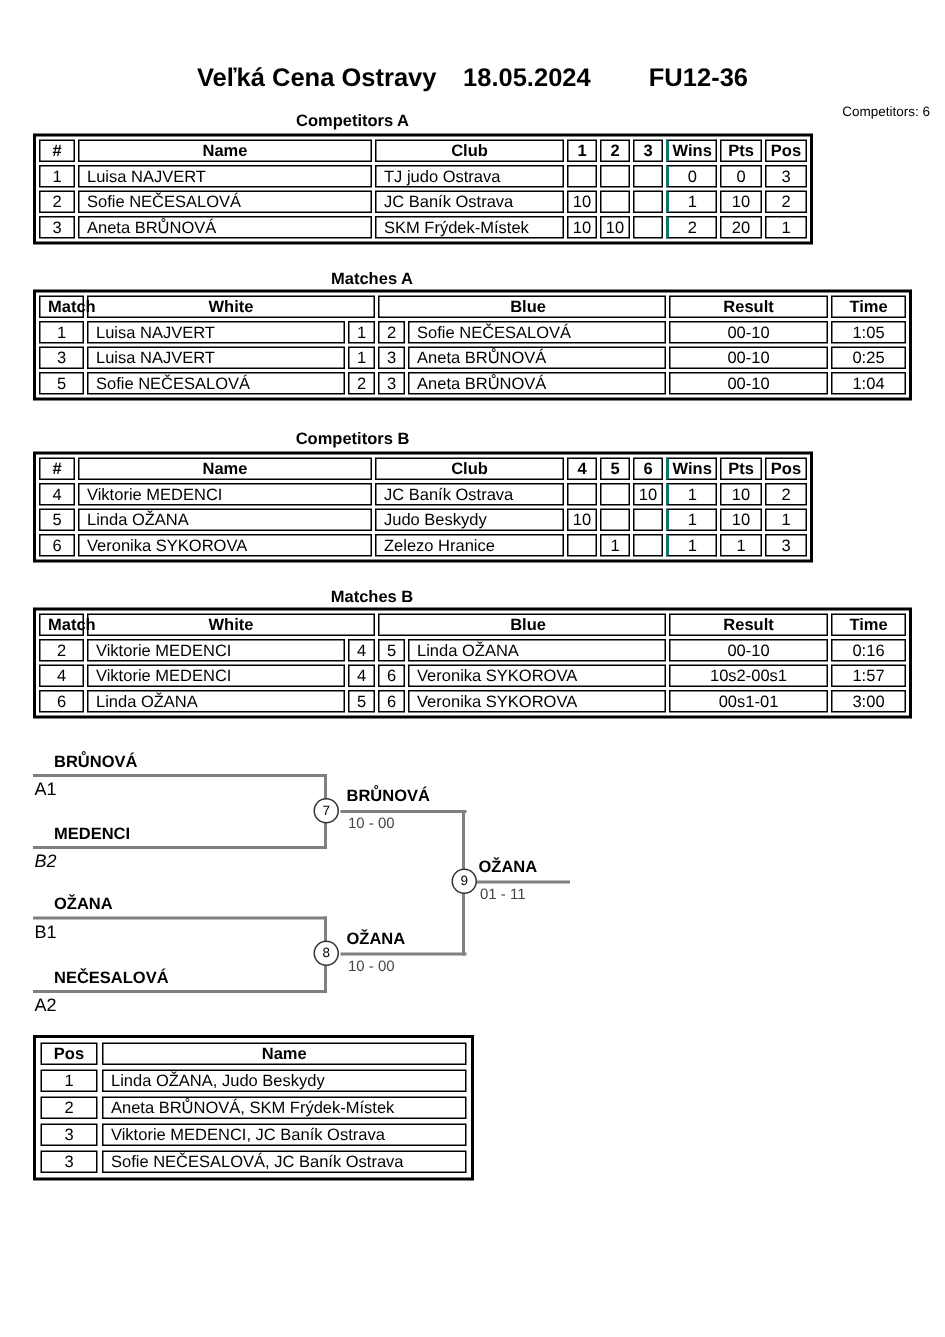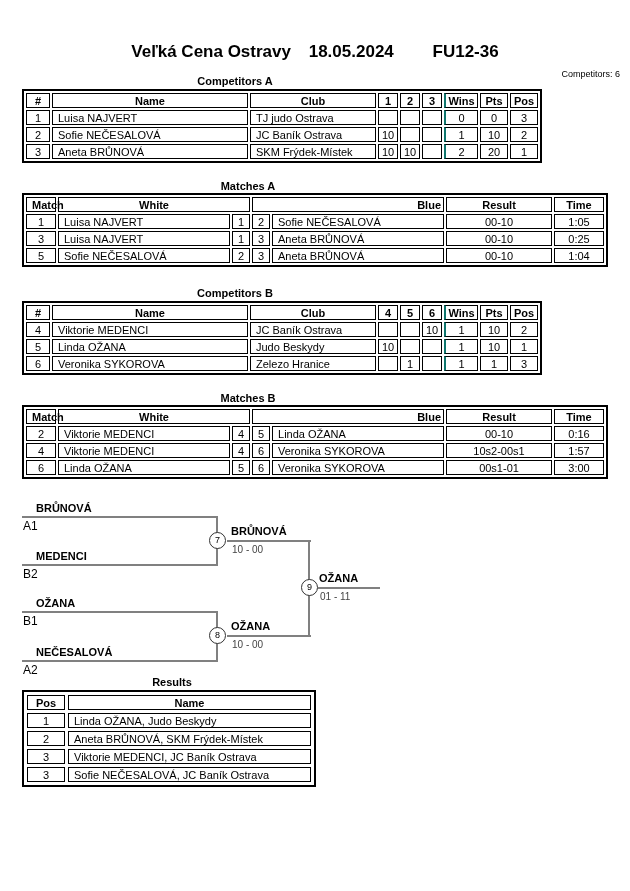--- a/index.html
+++ b/index.html
@@ -29,21 +29,21 @@
   td.al, th.al { text-align: left; padding-left: 5px; }
   .thick { border-left: 2px solid #0f766e; }
   th.over { overflow: visible; }
 
   #tbl-comp-a  { top: 89px;  width: 520px; }
   #tbl-match-a { top: 193px; width: 586px; }
   #tbl-comp-b  { top: 301px; width: 520px; }
   #tbl-match-b { top: 405px; width: 586px; }
   #tbl-results { top: 690px; width: 294px; border-spacing: 3px; }
 
-  th.blue-h { text-align: right; padding-left: 10px; }
+  th.blue-h { text-align: center; padding-left: 10px; }
 
   
   .bracket { position: absolute; top: 500px; left: 0; width: 630px; height: 180px; }
   .bracket .hline { position: absolute; height: 2px; background: #808080; }
   .bracket .vline { position: absolute; width: 2px; background: #808080; }
   .bracket .bname { position: absolute; font-size: 11px; font-weight: bold; white-space: nowrap; }
   .bracket .bseed { position: absolute; font-size: 12px; }
   .bracket .bscore { position: absolute; font-size: 10px; color: #444; }
   .bracket .bcircle { position: absolute; width: 17px; height: 17px; border: 1px solid #333;
                       border-radius: 50%; background: #fff; font-size: 9px; line-height: 15px;
@@ -290,21 +290,21 @@
     </tbody>
   </table>
 
   <div class="bracket">
 
     <div class="bname" style="left:36px; top:2px;">BRŮNOVÁ</div>
     <div class="hline" style="left:22px; top:16px; width:196px;"></div>
     <div class="bseed" style="left:23px; top:19px;">A1</div>
     <div class="bname" style="left:36px; top:50px;">MEDENCI</div>
     <div class="hline" style="left:22px; top:64px; width:196px;"></div>
-    <div class="bseed" style="left:23px; top:67px;">B2</div>
+    <div class="bseed" style="left:23px; top:67px;font-style:italic;">B2</div>
     <div class="vline" style="left:216px; top:16px; height:50px;"></div>
     <div class="bcircle" style="left:209px; top:32px;">7</div>
     <div class="bname" style="left:231px; top:25px;">BRŮNOVÁ</div>
     <div class="hline" style="left:227px; top:40px; width:84px;"></div>
     <div class="bscore" style="left:232px; top:44px;">10 - 00</div>
 
     <div class="bname" style="left:36px; top:97px;">OŽANA</div>
     <div class="hline" style="left:22px; top:111px; width:196px;"></div>
     <div class="bseed" style="left:23px; top:114px;">B1</div>
     <div class="bname" style="left:36px; top:146px;">NEČESALOVÁ</div>
@@ -316,21 +316,20 @@
     <div class="hline" style="left:227px; top:135px; width:84px;"></div>
     <div class="bscore" style="left:232px; top:139px;">10 - 00</div>
 
     <div class="vline" style="left:308px; top:40px; height:97px;"></div>
     <div class="bcircle" style="left:301px; top:79px;">9</div>
     <div class="bname" style="left:319px; top:72px;">OŽANA</div>
     <div class="hline" style="left:318px; top:87px; width:62px;"></div>
     <div class="bscore" style="left:320px; top:91px;">01 - 11</div>
   </div>
 
-  <div class="sec-title" id="t-results">Results</div>
   <table id="tbl-results">
     <colgroup>
         <col style="width:38px">
         <col style="width:243px">
       </colgroup>
     <thead>
       <tr>
         <th>Pos</th>
         <th>Name</th>
       </tr>

